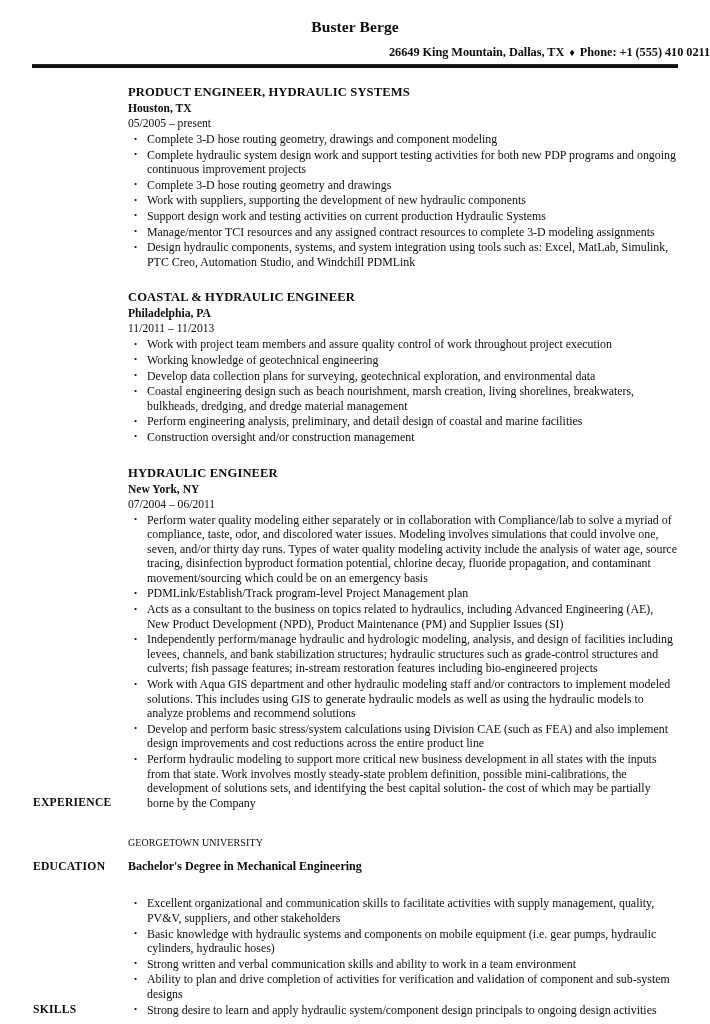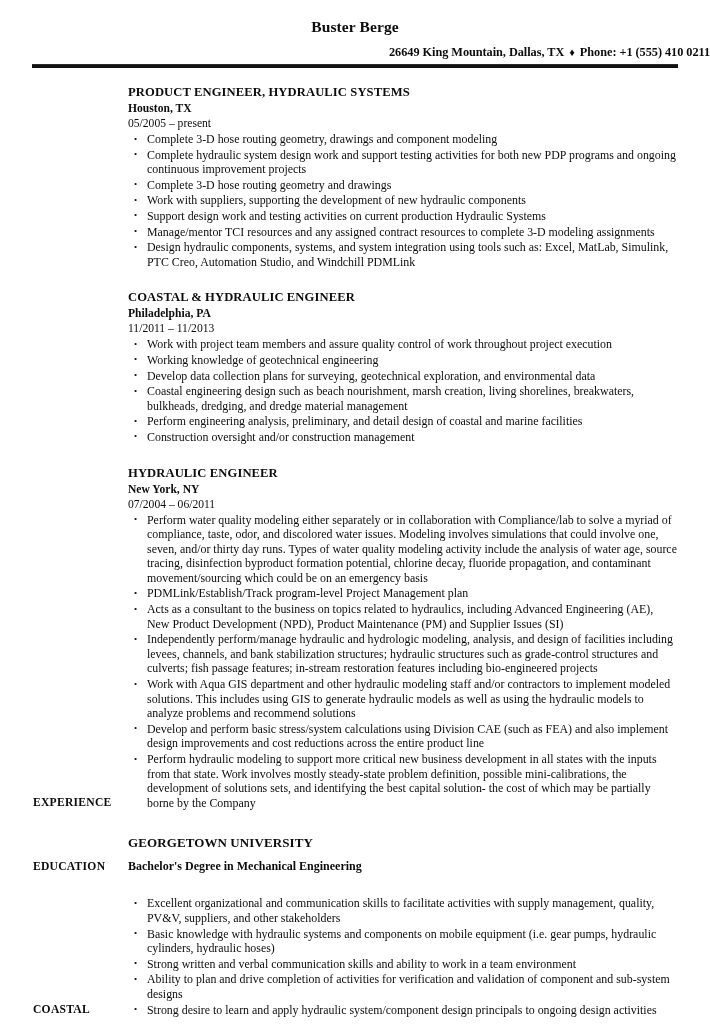--- a/index.html
+++ b/index.html
@@ -116,22 +116,22 @@
     content: "\2022";
     position: absolute;
     left: 6px;
     top: -0.5px;
     font-size: 9px;
     line-height: 15px;
   }
 
   
   .edu-school {
-    font-weight: bold;
-    font-size: 13px;
+    font-weight: normal;
+    font-size: 10px;
     line-height: 16px;
     letter-spacing: 0.1px;
   }
   .edu-degree {
     font-weight: bold;
     font-size: 12px;
     line-height: 15px;
     margin-top: 8px;
   }
 </style>
@@ -203,21 +203,21 @@
 
   <div class="section education">
     <div class="sec-label">EDUCATION</div>
     <div class="sec-body">
       <div class="edu-school">GEORGETOWN UNIVERSITY</div>
       <div class="edu-degree">Bachelor's Degree in Mechanical Engineering</div>
     </div>
   </div>
 
   <div class="section skills">
-    <div class="sec-label">COASTAL</div>
+    <div class="sec-label">SKILLS</div>
     <div class="sec-body">
       <ul class="bullets">
         <li>Excellent organizational and communication skills to facilitate activities with supply management, quality, PV&amp;V, suppliers, and other stakeholders</li>
         <li>Basic knowledge with hydraulic systems and components on mobile equipment (i.e. gear pumps, hydraulic cylinders, hydraulic hoses)</li>
         <li>Strong written and verbal communication skills and ability to work in a team environment</li>
         <li>Ability to plan and drive completion of activities for verification and validation of component and sub-system designs</li>
         <li>Strong desire to learn and apply hydraulic system/component design principals to ongoing design activities</li>
       </ul>
     </div>
   </div>

